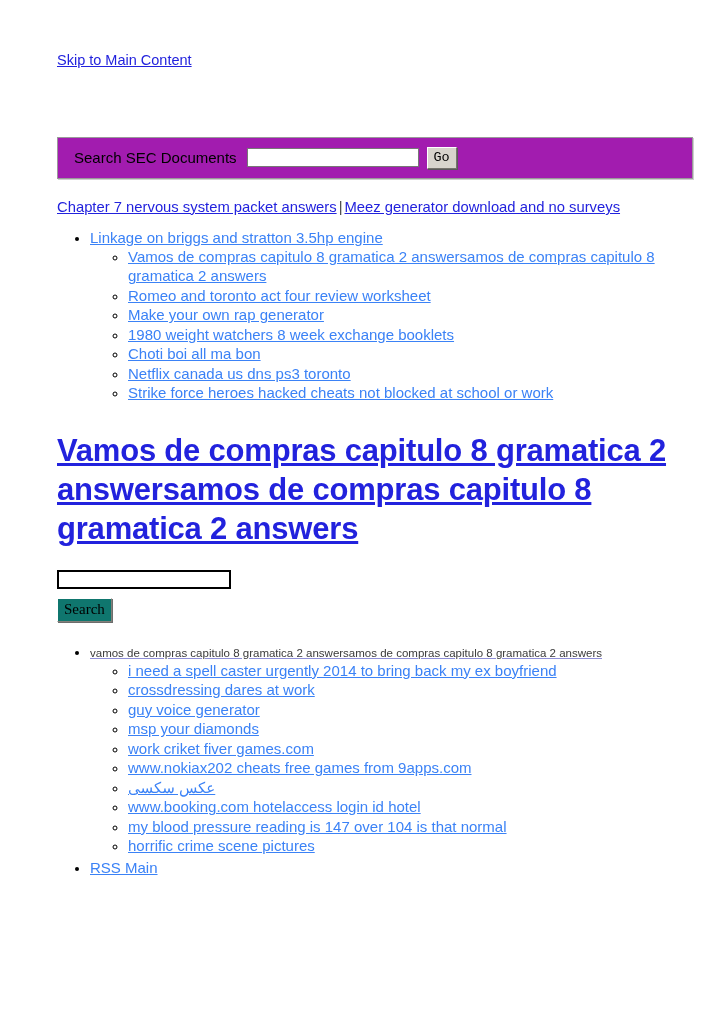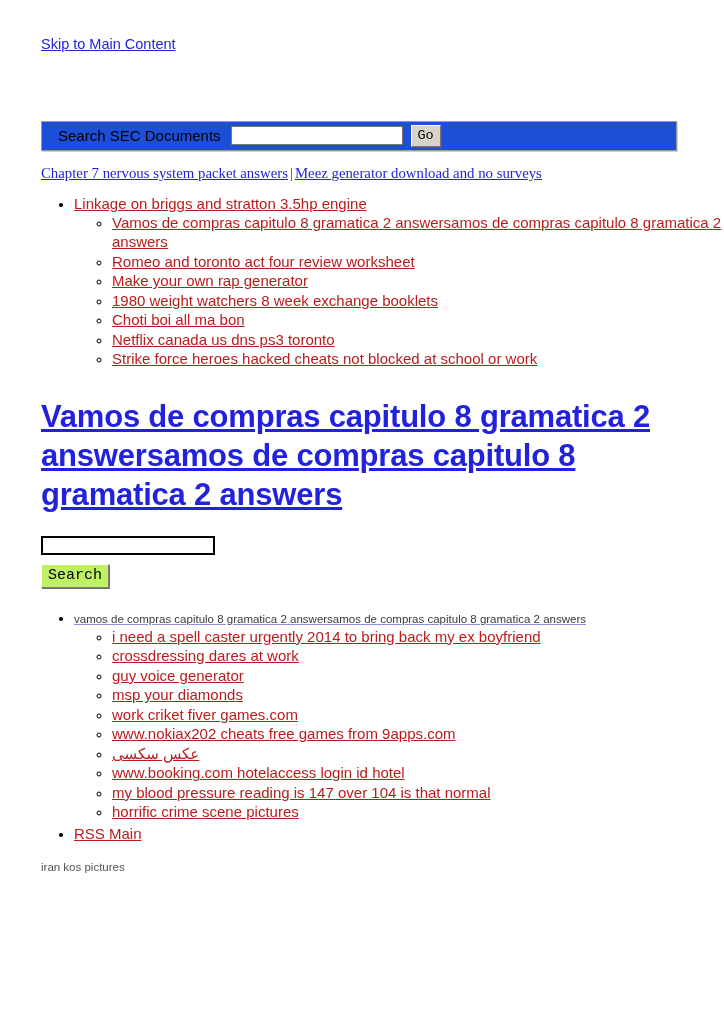--- a/index.html
+++ b/index.html
@@ -12,21 +12,21 @@
     width: 724px;
     height: 1024px;
     font-family: "Liberation Sans", sans-serif;
     font-size: 15px;
     color: #000000;
     position: relative;
     overflow: hidden;
   }
 
   .page {
-    padding: 0;
+    padding: 16px;
     margin: 0;
   }
 
   a, .link {
     color: #2222dd;
     text-decoration: underline;
     cursor: pointer;
   }
 
   
@@ -37,24 +37,24 @@
     font-size: 14.5px;
     color: #2222dd;
     text-decoration: underline;
     line-height: 1.1;
   }
 
   
   .search-panel {
     margin: 68px 0 0 41px;
     width: 636px;
-    height: 30px;
+    height: 42px;
     border: 1px solid #9a9a9a;
     box-sizing: border-box;
-    background: #1d4ed8;
+    background: #a21caf;
     display: flex;
     align-items: center;
     box-shadow: 1px 1px 0 #cfcfcf;
   }
   .search-panel-label {
     font-size: 15px;
     color: #000;
     margin-left: 16px;
     margin-right: 10px;
     white-space: nowrap;
@@ -83,24 +83,23 @@
     border-right: 1px solid #76736c;
     border-bottom: 1px solid #76736c;
     box-shadow: 1px 1px 0 #5a5a5a;
     padding: 0 5px;
     cursor: pointer;
     line-height: 19px;
   }
 
   
   .crumb-row {
-    margin: 14px 0 0 41px;
+    margin: 20px 0 0 41px;
     font-size: 14.8px;
     line-height: 1.2;
-    font-family: Liberation Serif, serif;
   }
   .crumb-row a { color: #2222dd; }
   .crumb-sep {
     color: #444444;
     text-decoration: none;
     padding: 0 2px;
   }
 
   
   ul.lvl1 {
@@ -120,21 +119,21 @@
   }
   ul.lvl2 > li {
     margin: 0;
     font-size: 15px;
     line-height: 19.5px;
   }
   ul.lvl1 > li::marker { font-size: 13px; }
   ul.lvl2 > li::marker { font-size: 13px; }
 
   .list-link {
-    color: #b91c1c;
+    color: #3b82f6;
   }
   .list-link.rtl {
     direction: rtl;
     unicode-bidi: embed;
     display: inline-block;
   }
 
   
   .headline-wrap {
     margin: 28px 0 0 41px;
@@ -164,24 +163,24 @@
     background: #ffffff;
     font-family: "Liberation Sans", sans-serif;
     font-size: 12px;
     padding: 0 3px;
     outline: none;
   }
   .form2-button {
     display: block;
     margin-top: 9px;
     height: 24px;
-    font-family: Liberation Mono, monospace;
+    font-family: Liberation Serif, serif;
     font-size: 15px;
     color: #000;
-    background: #bef264;
+    background: #0f766e;
     border-top: 1px solid #ffffff;
     border-left: 1px solid #ffffff;
     border-right: 1px solid #83807a;
     border-bottom: 1px solid #83807a;
     box-shadow: 1px 1px 0 #6d6d6d;
     padding: 0 6px;
     cursor: pointer;
   }
 
   
@@ -268,15 +267,14 @@
         <li><a class="list-link" href="#">www.booking.com hotelaccess login id hotel</a></li>
         <li><a class="list-link" href="#">my blood pressure reading is 147 over 104 is that normal</a></li>
         <li><a class="list-link" href="#">horrific crime scene pictures</a></li>
       </ul>
     </li>
     <li>
       <a class="list-link" href="#">RSS Main</a>
     </li>
   </ul>
 
-  <div class="footer-line">iran kos pictures</div>
 
 </div>
 
 </body></html>

